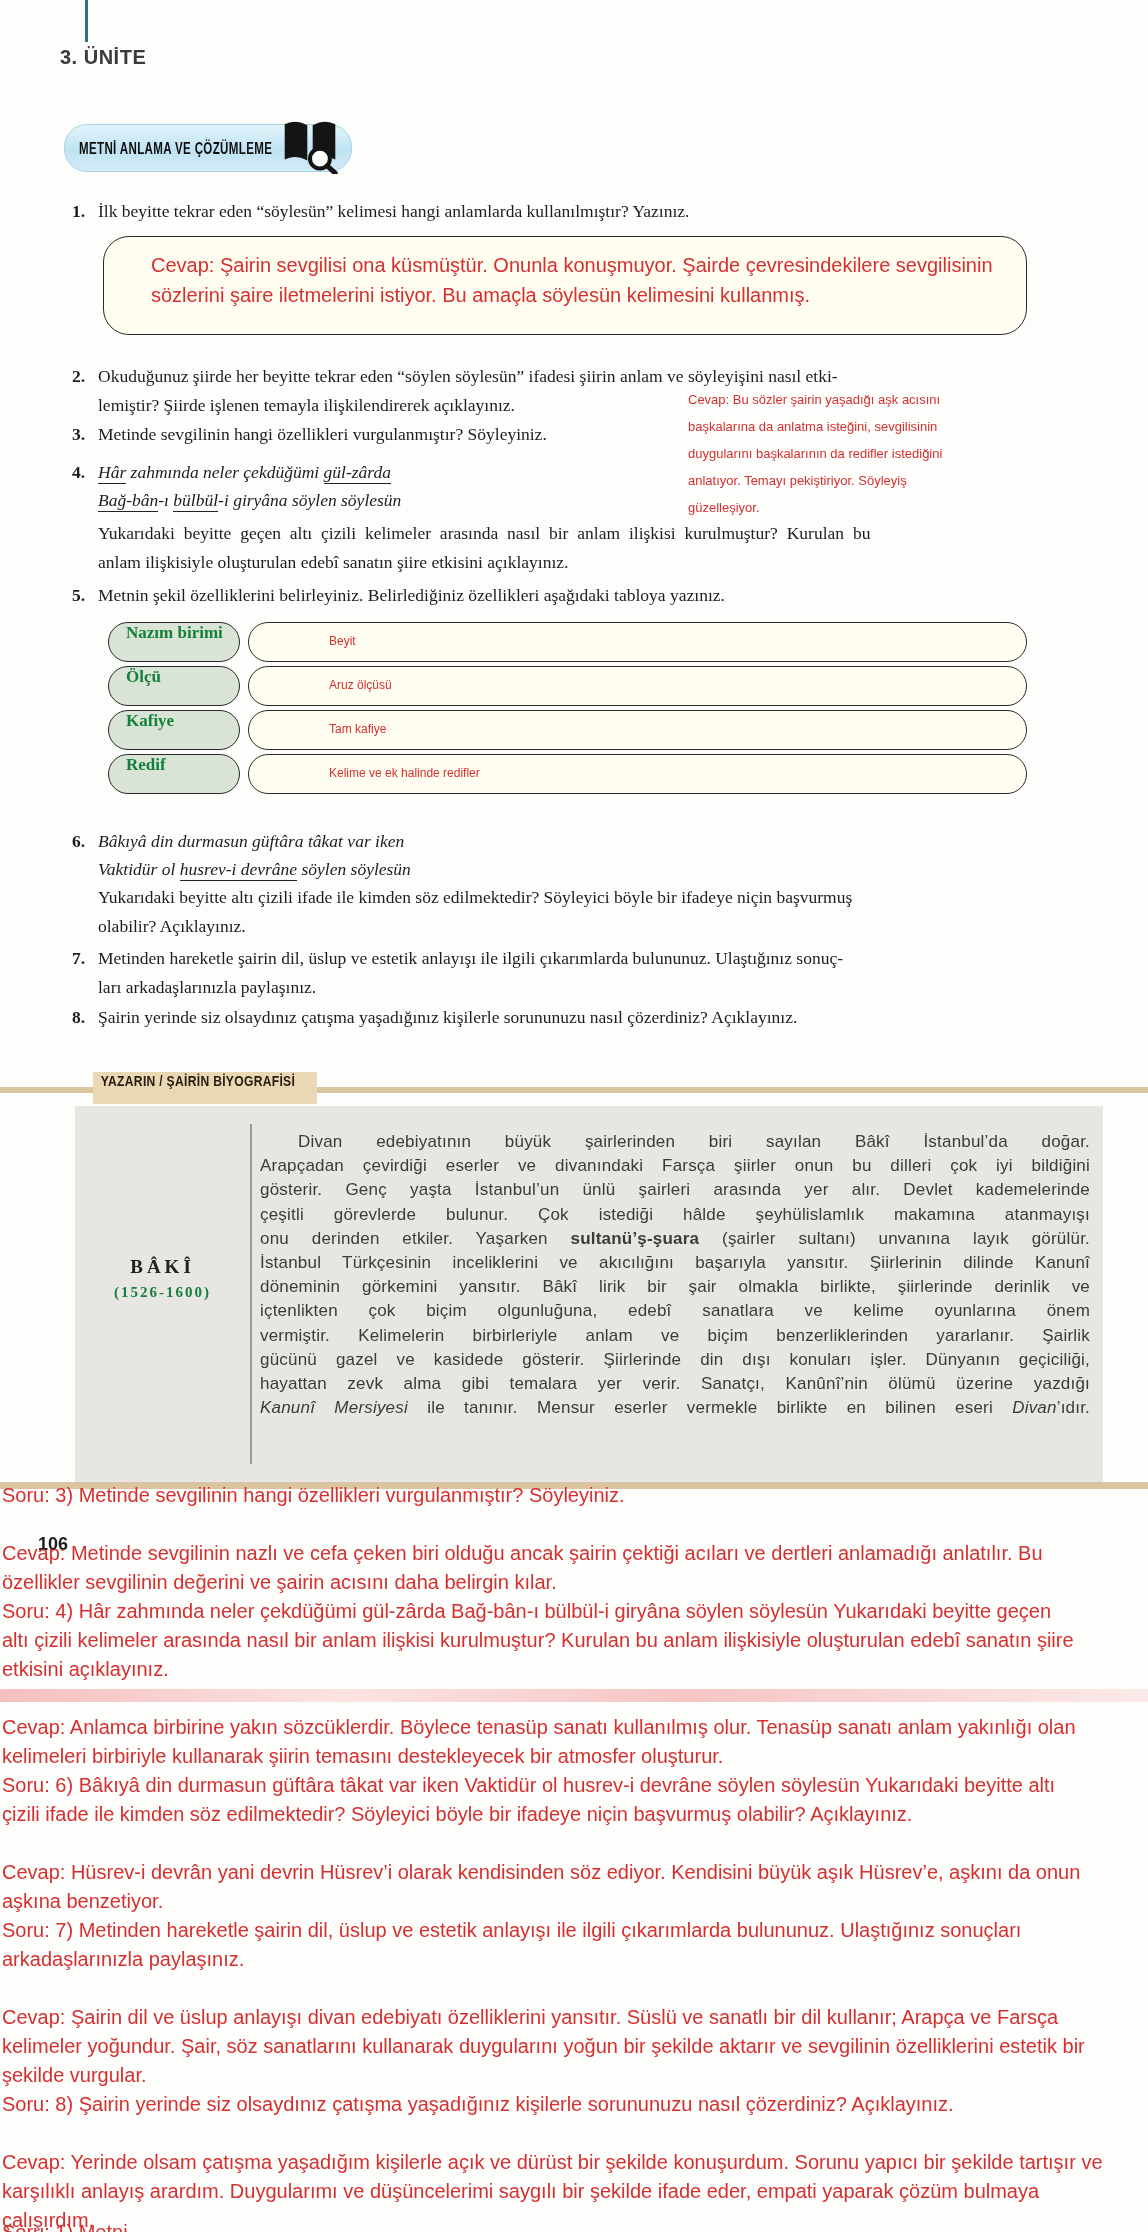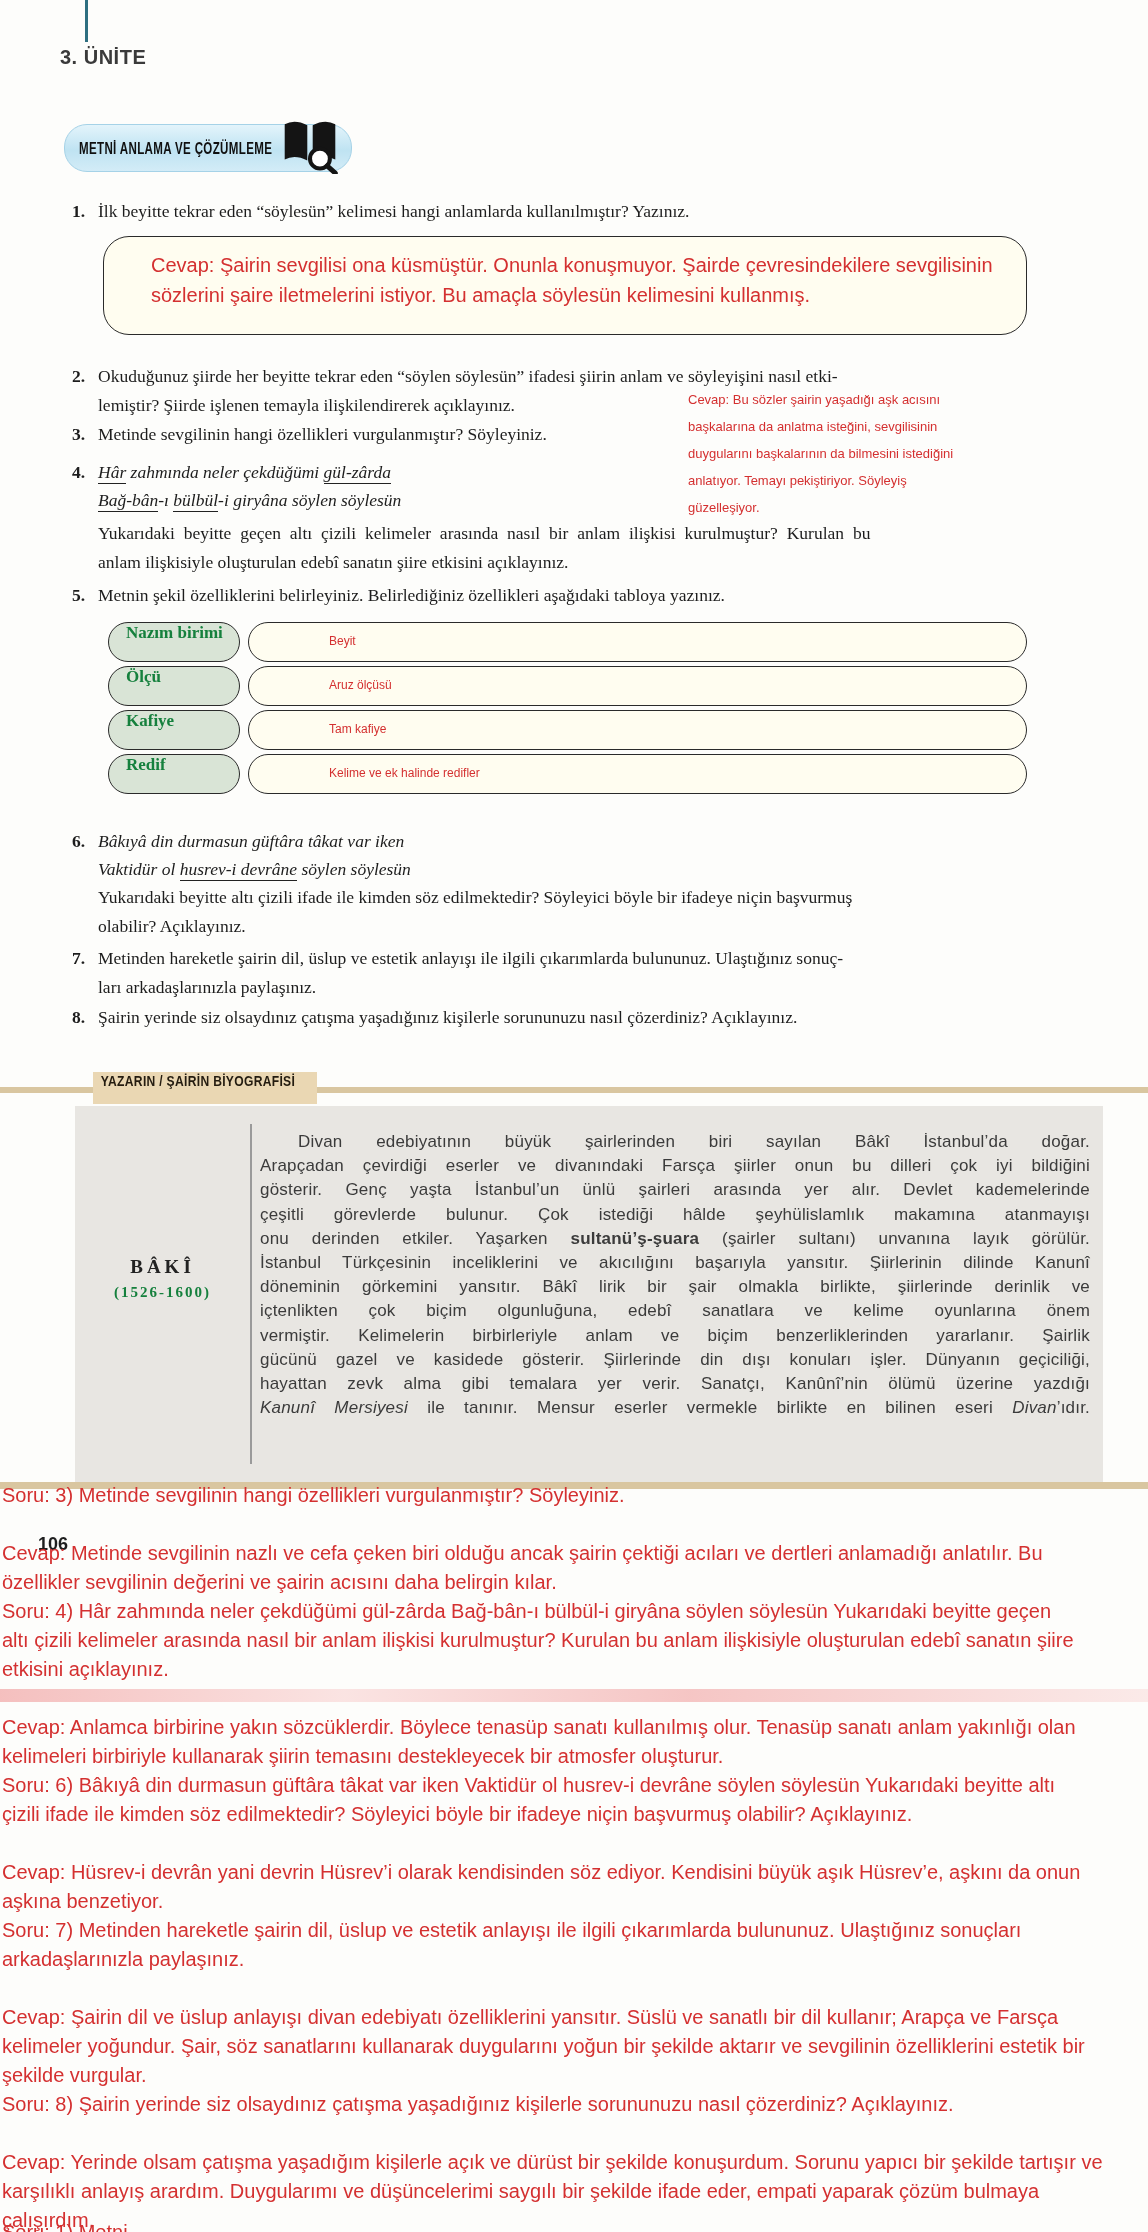--- a/index.html
+++ b/index.html
@@ -112,21 +112,21 @@
 <div class="q" id="q2" style="top:362px">
   <span class="qnum">2.</span>
   <div>
       <div class="ln">Okuduğunuz şiirde her beyitte tekrar eden “söylen söylesün” ifadesi şiirin anlam ve söyleyişini nasıl etki-</div>
       <div class="ln">lemiştir? Şiirde işlenen temayla ilişkilendirerek açıklayınız.</div>
     </div>
 </div>
 <div class="abs hand" id="answer-q2">
     <div class="ln">Cevap: Bu sözler şairin yaşadığı aşk acısını</div>
     <div class="ln">başkalarına da anlatma isteğini, sevgilisinin</div>
-    <div class="ln">duygularını başkalarının da bilmesini istediğini</div>
+    <div class="ln">duygularını başkalarının da redifler istediğini</div>
     <div class="ln">anlatıyor. Temayı pekiştiriyor. Söyleyiş</div>
     <div class="ln">güzelleşiyor.</div>
   </div>
 
 <div class="q" id="q3" style="top:420px">
   <span class="qnum">3.</span>
   <div>
       <div class="ln">Metinde sevgilinin hangi özellikleri vurgulanmıştır? Söyleyiniz.</div>
     </div>
 </div>

